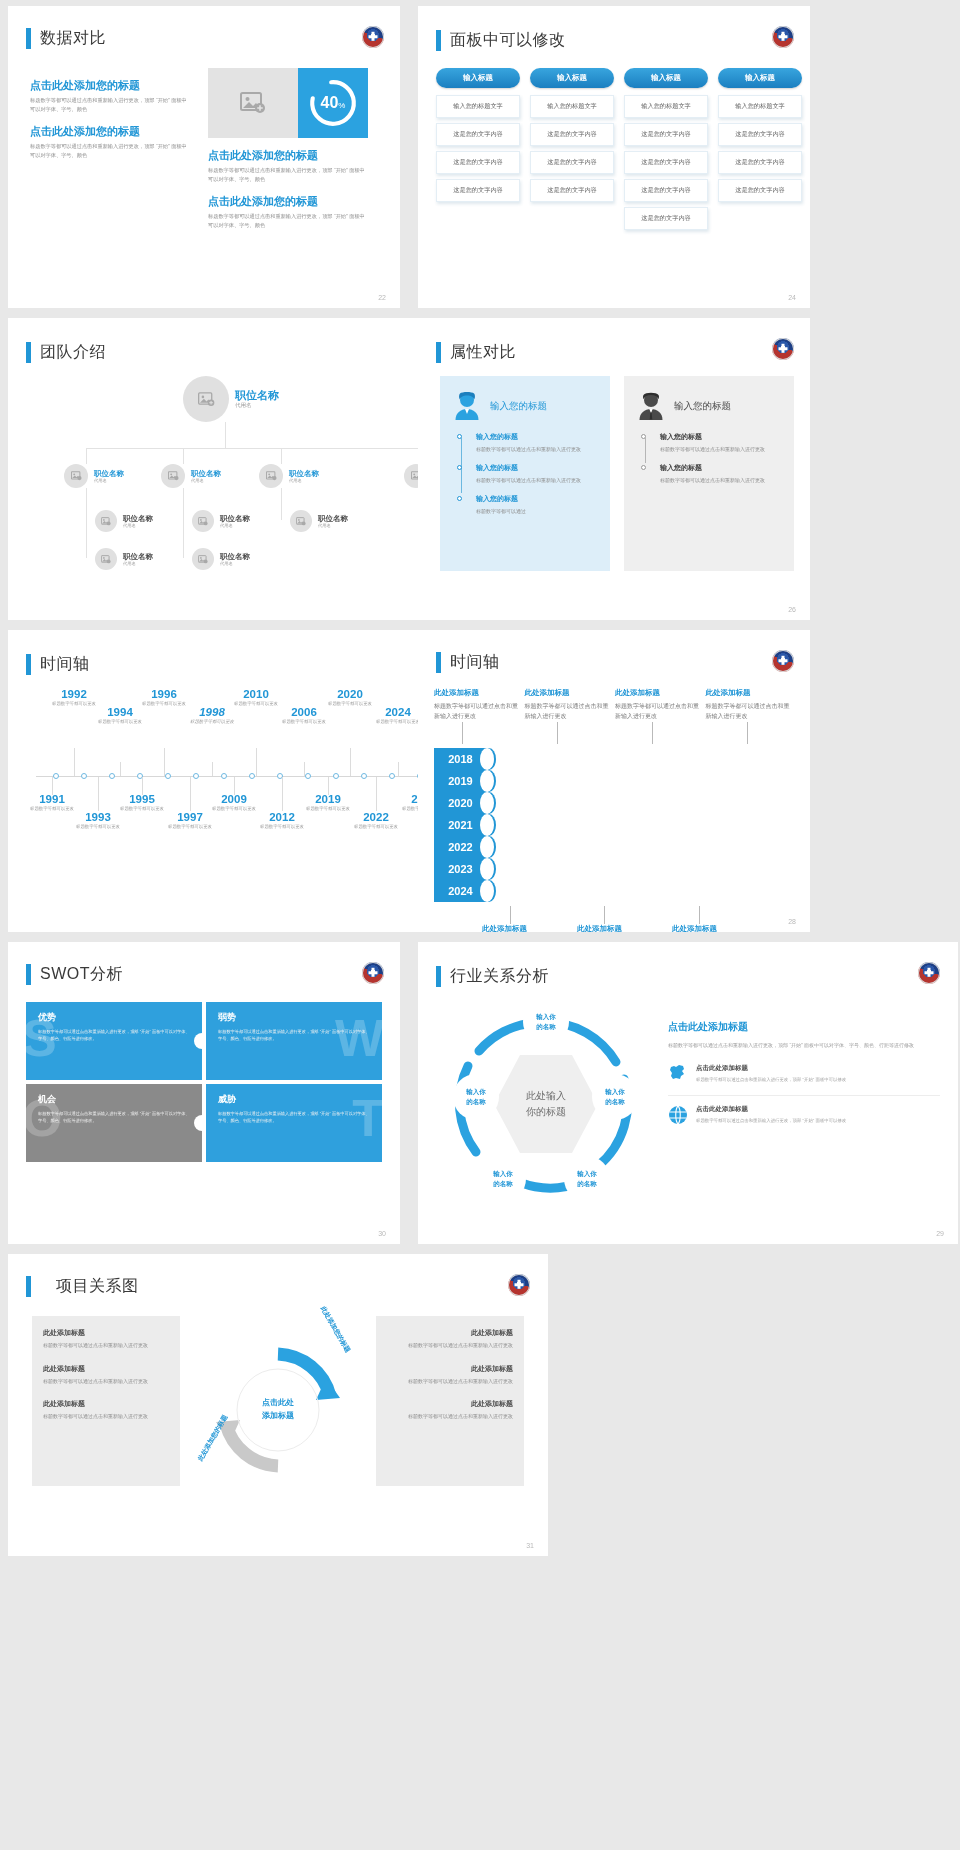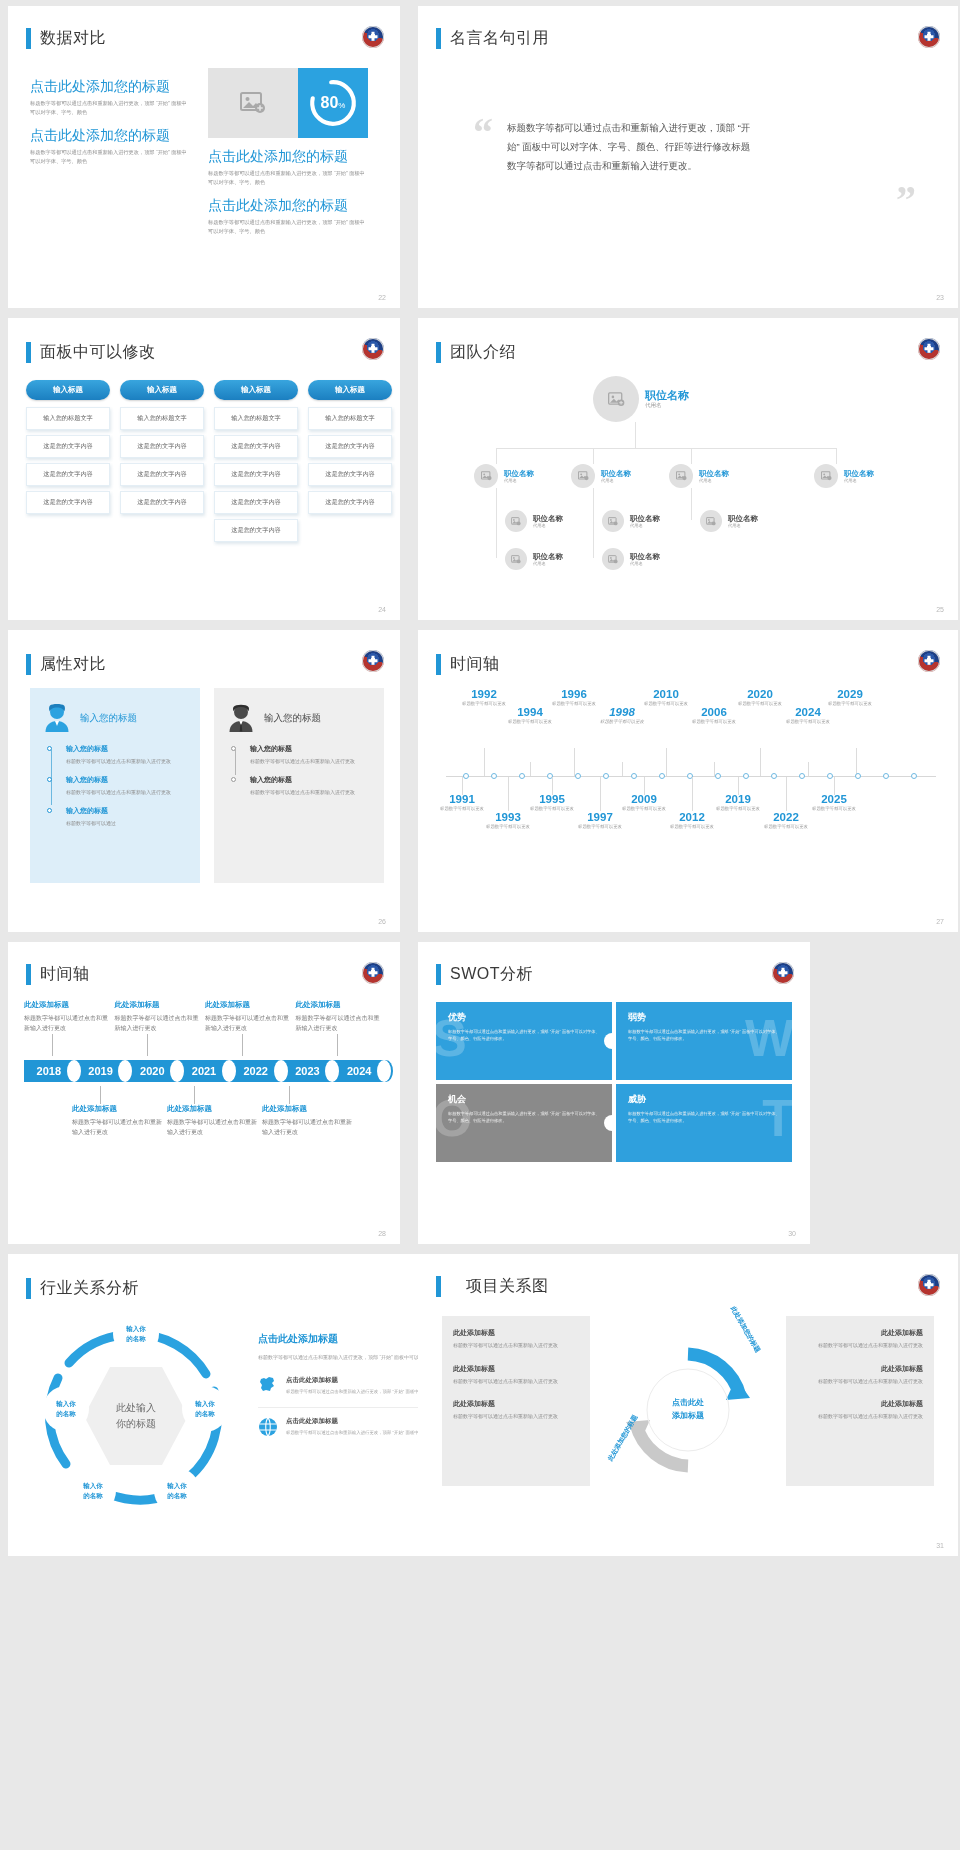--- a/index.html
+++ b/index.html
@@ -71,21 +71,21 @@
   .s22 .thumb .pct {
     width:70px; background:#2ba2e0; display:flex; align-items:center; justify-content:center;
     position:relative;
   }
   .s22 .ring { position:absolute; inset:9px; }
   .s22 .pctlabel {
     position:relative; z-index:2; color:#fff; font-size:16px; font-weight:700;
   }
   .s22 .pctlabel sub { font-size:8px; font-weight:400; vertical-align: baseline; }
   .s22 .blk { margin-top:10px; }
-  .s22 .blk h4 { color:#2196d6; font-size:14px; font-weight:400; margin-bottom:3px; }
+  .s22 .blk h4 { color:#2196d6; font-size:11px; font-weight:700; margin-bottom:3px; }
   .s22 .blk p { color:#8e8e8e; font-size:5.2px; line-height:1.75; }
 
   
   .s23 .quote { position:absolute; left:55px; top:112px; right:36px; display:flex; gap:14px; }
   .s23 .qm { font-size:40px; color:#dcdcdc; font-family:"Liberation Serif",serif; line-height:.75; font-weight:700;}
   .s23 .qtext { color:#555; font-size:9.5px; line-height:2.0; max-width:250px; }
   .s23 .qm2 { position:absolute; right:42px; top:182px; font-size:40px; color:#dcdcdc; font-family:"Liberation Serif",serif; line-height:.6; font-weight:700;}
 
   
   .s24 .cols { position:absolute; left:18px; top:62px; display:flex; gap:10px; }
@@ -144,21 +144,21 @@
   .s27 .yr span { font-size:4.4px; color:#9b9b9b; line-height:1.5; display:block; }
 
   
   .s28 .wrap { position:absolute; left:16px; top:58px; right:14px; }
   .s28 .row { display:flex; }
   .s28 .blkT { width:92px; margin-right:3px; }
   .s28 .blkT h5 { font-size:7.5px; font-weight:700; color:#2196d6; margin-bottom:4px; }
   .s28 .blkT p { font-size:6px; line-height:1.65; color:#7c7c7c; }
   .s28 .stems { position:relative; height:22px; }
   .s28 .stems i { position:absolute; width:1px; background:#b9b9b9; top:0; bottom:0; }
-  .s28 .years { display:flex; margin:4px 0; }
+  .s28 .years { display:flex; margin:4px 0;flex-direction:column; }
   .s28 .ybox {
     background:#2196d6; color:#fff; font-size:11px; font-weight:700;
     width:53px; text-align:center; padding:5px 0; margin-right:2px;
     position:relative;
   }
   .s28 .ybox::after {
     content:""; position:absolute; right:-7px; top:0; width:14px; height:100%;
     background:#fff; border-radius:50%; z-index:1;
   }
   .s28 .ybox::before {
@@ -249,49 +249,36 @@
                 <circle cx="7.5" cy="7" r="2" fill="#a9a9a9"></circle>
                 <path d="M3 16l6-6 4 4 3-3 4 5z" fill="#a9a9a9"></path>
                 <circle cx="20" cy="16" r="5" fill="#a9a9a9"></circle>
                 <path d="M20 13.2v5.6M17.2 16h5.6" stroke="#e3e3e3" stroke-width="1.6"></path>
               </svg>
           </div>
           <div class="pct">
             <svg class="ring" viewBox="0 0 40 40">
               <circle cx="20" cy="20" r="16" fill="none" stroke="#ffffff" stroke-width="3.2" stroke-linecap="round" stroke-dasharray="80 21" transform="rotate(-95 20 20)"></circle>
             </svg>
-            <span class="pctlabel"><span>80</span><sub>%</sub></span>
+            <span class="pctlabel"><span>40</span><sub>%</sub></span>
           </div>
         </div>
         <div class="blk">
           <h4>点击此处添加您的标题</h4>
           <p>标题数字等都可以通过点击和重新输入进行更改，顶部 “开始” 面板中可以对字体、字号、颜色</p>
         </div>
         <div class="blk">
           <h4>点击此处添加您的标题</h4>
           <p>标题数字等都可以通过点击和重新输入进行更改，顶部 “开始” 面板中可以对字体、字号、颜色</p>
         </div>
       </div>
     </div>
     <div class="pageno">22</div>
   </div>
 
-  <div class="slide right s23">
-    <div class="s-title" style="left:18px;top:22px;">
-      <span class="bar"></span>
-      <span class="txt">名言名句引用</span>
-    </div>
-    <div class="logo" style="right:18px;top:20px;"></div>
-    <div class="quote">
-      <span class="qm">“</span>
-      <p class="qtext">标题数字等都可以通过点击和重新输入进行更改，顶部 “开始” 面板中可以对字体、字号、颜色、行距等进行修改标题数字等都可以通过点击和重新输入进行更改。</p>
-    </div>
-    <span class="qm2">”</span>
-    <div class="pageno">23</div>
-  </div>
 
   <div class="slide left s24">
     <div class="s-title" style="left:18px;top:24px;">
       <span class="bar"></span>
       <span class="txt">面板中可以修改</span>
     </div>
     <div class="logo" style="right:16px;top:20px;"></div>
     <div class="cols">
       <div class="col">
         <div class="pill">输入标题</div>

